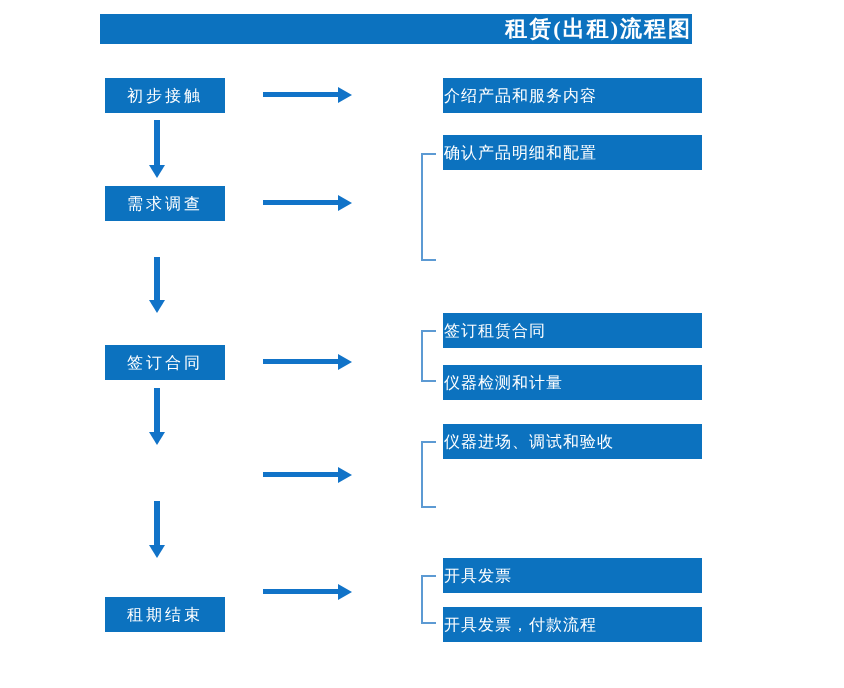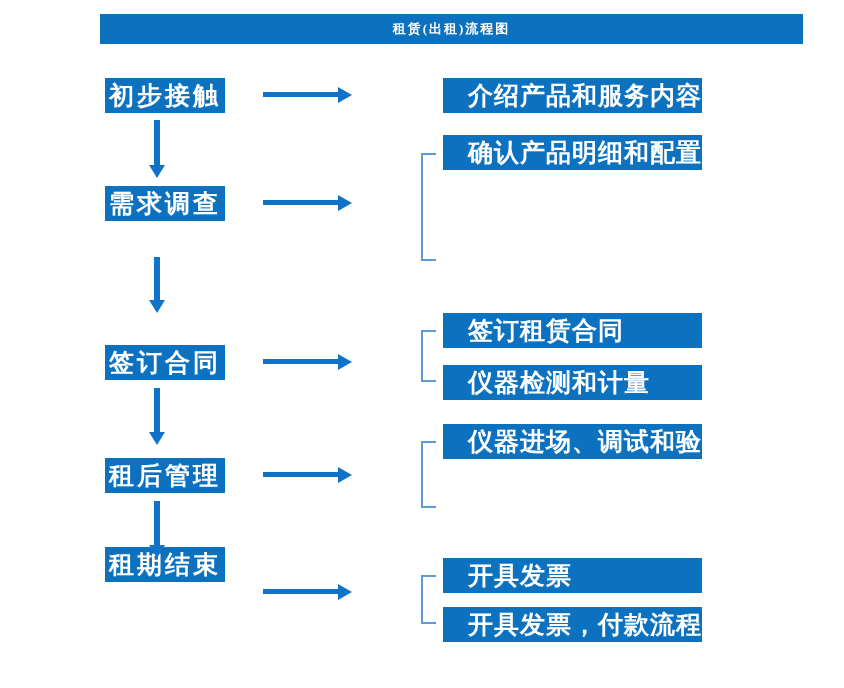--- a/index.html
+++ b/index.html
@@ -9,32 +9,32 @@
     --text-white:#FFFFFF;
     --page-bg:#FFFFFF;
   }
   html,body{margin:0;padding:0;background:var(--page-bg);}
   .canvas{
     position:relative;width:844px;height:688px;background:var(--page-bg);
     font-family:"Liberation Serif","DejaVu Serif",serif;
     overflow:hidden;
   }
   .titlebar{
-    position:absolute;left:100px;top:14px;width:703px;height:30px;
+    position:absolute;left:100px;top:14px;width:592px;height:30px;
     background:var(--box-blue);color:var(--text-white);
-    font-size:13px;font-weight:bold;letter-spacing:2px;
-    line-height:30px;text-align:center;
+    font-size:22px;font-weight:bold;letter-spacing:2px;
+    line-height:30px;text-align:right;
   }
   .box{
     position:absolute;background:var(--box-blue);color:var(--text-white);
-    font-size:25px;font-weight:bold;height:35px;line-height:35px;
+    font-size:16px;font-weight:normal;height:35px;line-height:35px;
     box-sizing:border-box;white-space:nowrap;
   }
   .stage{left:105px;width:120px;text-align:center;letter-spacing:3px;}
-  .detail{left:443px;width:259px;text-align:left;padding-left:25px;letter-spacing:1px;}
+  .detail{left:443px;width:259px;text-align:left;padding-left:1px;letter-spacing:1px;}
   .h-arrow{position:absolute;left:263px;width:89px;height:16px;}
   .h-arrow::before{
     content:"";position:absolute;left:0;top:5px;height:5px;width:76px;
     background:var(--arrow-blue);
   }
   .h-arrow::after{
     content:"";position:absolute;right:0;top:0;width:0;height:0;
     border-left:14px solid var(--arrow-blue);
     border-top:8px solid transparent;border-bottom:8px solid transparent;
   }
@@ -58,22 +58,21 @@
 </head>
 <body>
 
 <div class="canvas">
 
   <div class="titlebar">租赁(出租)流程图</div>
 
   <div class="box stage" style="top:78px">初步接触</div>
   <div class="box stage" style="top:186px">需求调查</div>
   <div class="box stage" style="top:345px">签订合同</div>
-  <div class="box stage" style="top:458px">租后管理</div>
-  <div class="box stage" style="top:547px">租期结束</div>
+  <div class="box stage" style="top:597px">租期结束</div>
 
   <div class="v-arrow" style="top:120px;height:58px"></div>
   <div class="v-arrow" style="top:257px;height:56px"></div>
   <div class="v-arrow" style="top:388px;height:57px"></div>
   <div class="v-arrow" style="top:501px;height:57px"></div>
 
   <div class="h-arrow" style="top:87px"></div>
   <div class="h-arrow" style="top:195px"></div>
   <div class="h-arrow" style="top:354px"></div>
   <div class="h-arrow" style="top:467px"></div>

